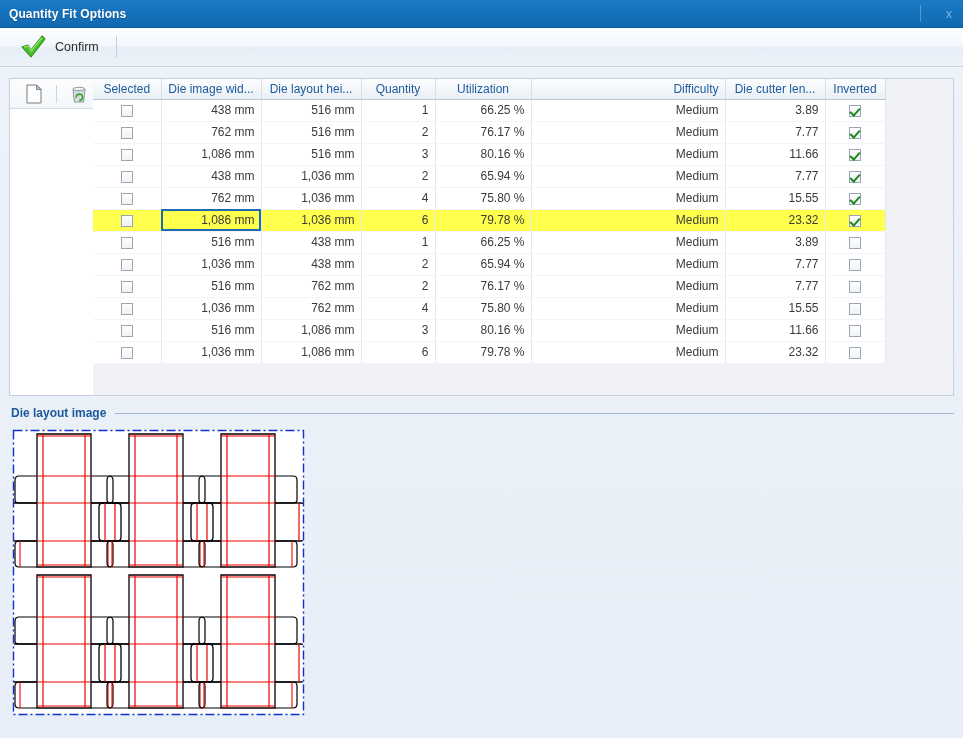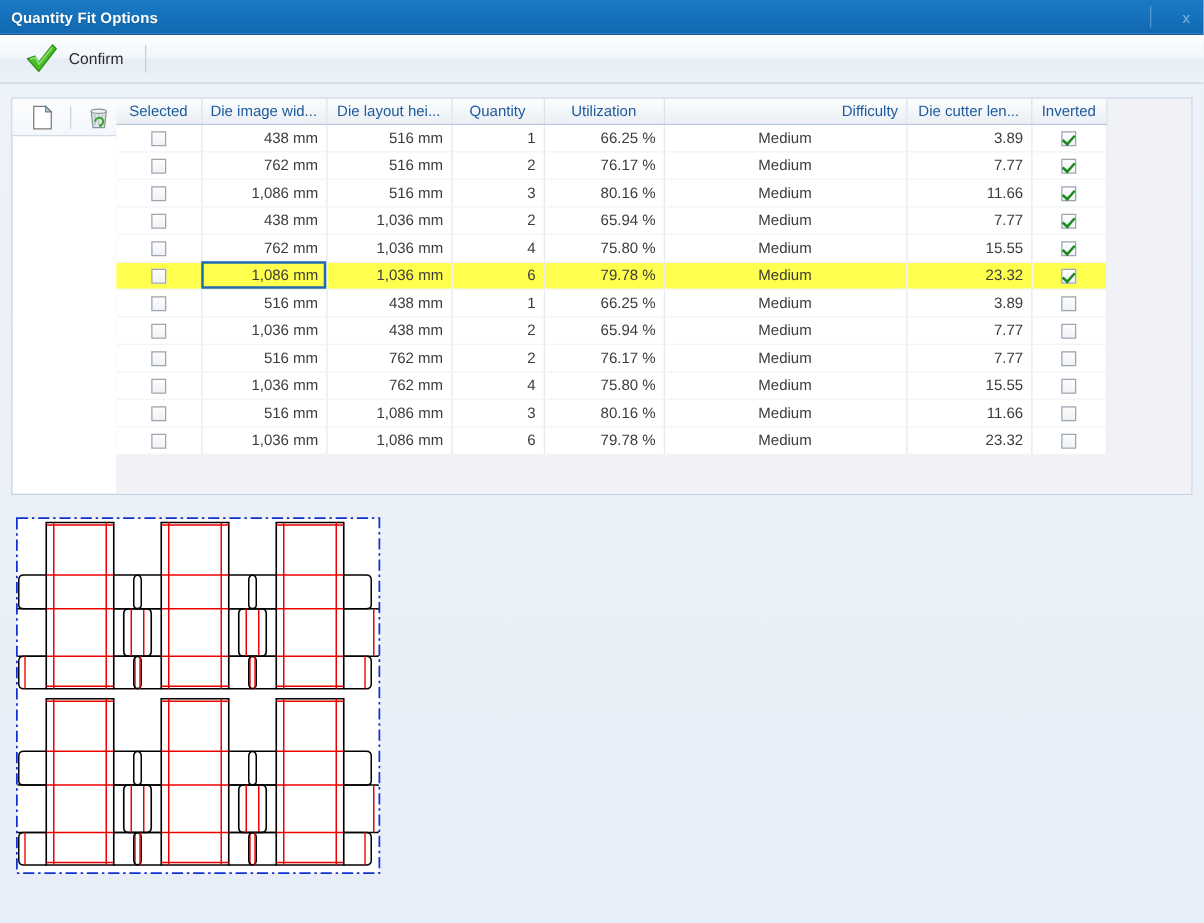--- a/index.html
+++ b/index.html
@@ -177,21 +177,21 @@
     overflow: hidden;
   }
   tr.row-selected td {
     background: #ffff4d;
   }
   .c-sel   { width: 68px;  text-align: center; }
   .c-w     { width: 100px; text-align: right; }
   .c-h     { width: 100px; text-align: right; }
   .c-qty   { width: 74px;  text-align: right; }
   .c-util  { width: 96px;  text-align: right; }
-  .c-diff  { width: 194px; text-align: center; }
+  .c-diff  { width: 194px; text-align: right; }
   .c-len   { width: 100px; text-align: right; }
   .c-inv   { width: 60px;  text-align: center; border-right: none; }
 
   th.c-sel, th.c-inv { text-align: center; }
   th.c-w, th.c-h, th.c-qty, th.c-util, th.c-len { text-align: center; }
   th.c-diff { text-align: right; }
 
   td.focus-cell {
     outline: 2px solid #1f6bb0;
     outline-offset: -2px;
@@ -443,20 +443,24 @@
               <td class="c-diff">Medium</td>
               <td class="c-len">23.32</td>
               <td class="c-inv"><span class="cbx"></span></td>
             </tr>
           </tbody>
       </table>
     </div>
   </div>
 
   <div class="groupbox">
+    <div class="gb-header">
+      <div class="gb-title">Die layout image</div>
+      <div class="gb-rule"></div>
+    </div>
     <div class="gb-body">
       <svg class="layout-canvas" id="layout-svg" width="296" height="290" viewBox="0 0 296 290">
           <clipPath id="sheetclip">
             <rect x="3" y="3" width="289" height="283"></rect>
           </clipPath>
           <rect x="2.5" y="2.5" width="290" height="284" fill="#ffffff" stroke="#1030d0" stroke-width="1.4" stroke-dasharray="9,3,2,3"></rect>
           <g clip-path="url(#sheetclip)">
             <g>
               <path d="M26,6 L80,6 L80,139 L26,139 Z" stroke="#000000" stroke-width="1.3" fill="none"></path>
               <line x1="26" y1="8" x2="80" y2="8" stroke="#ee0000" stroke-width="1.2"></line>

